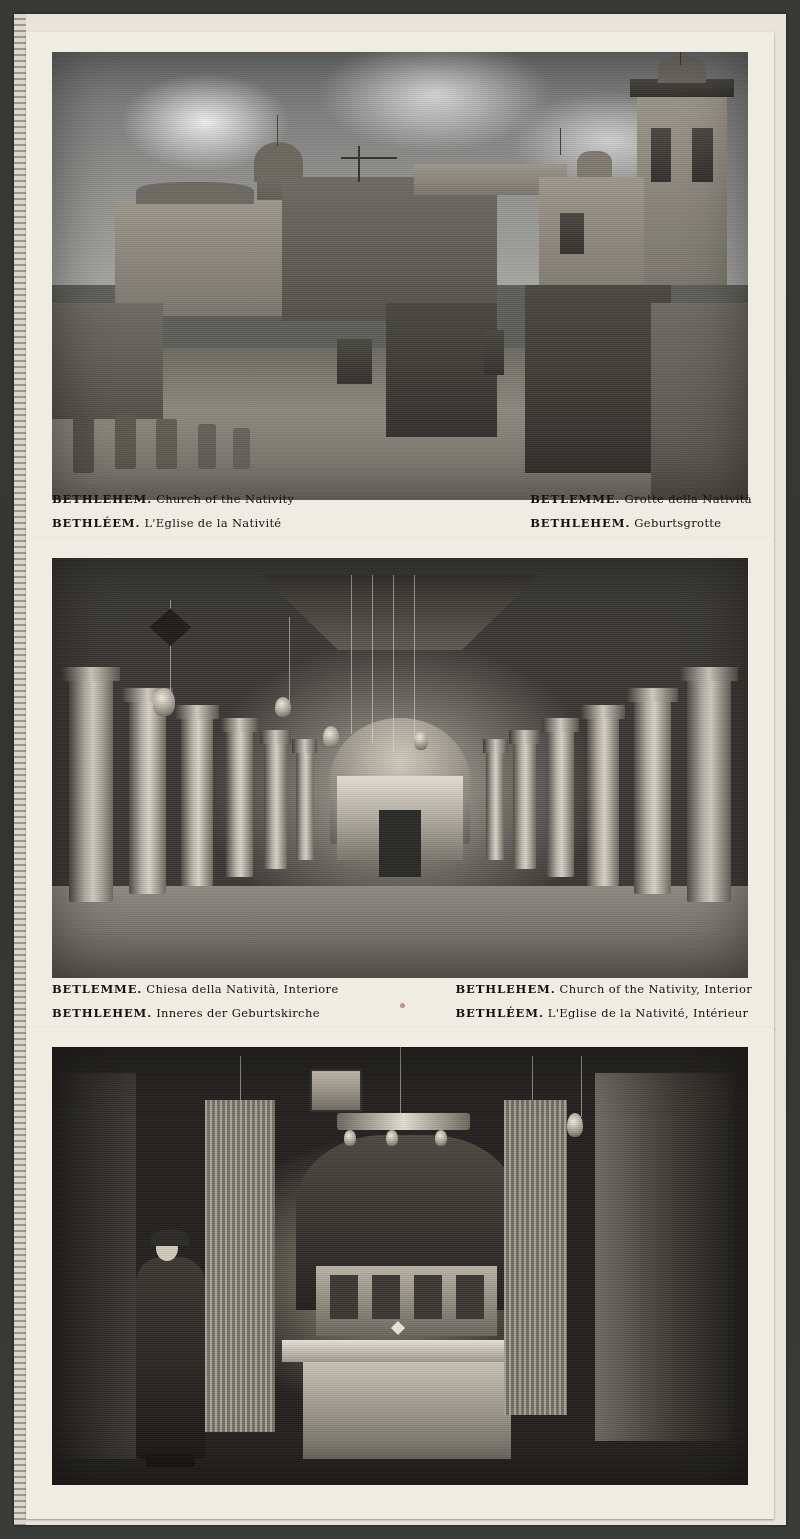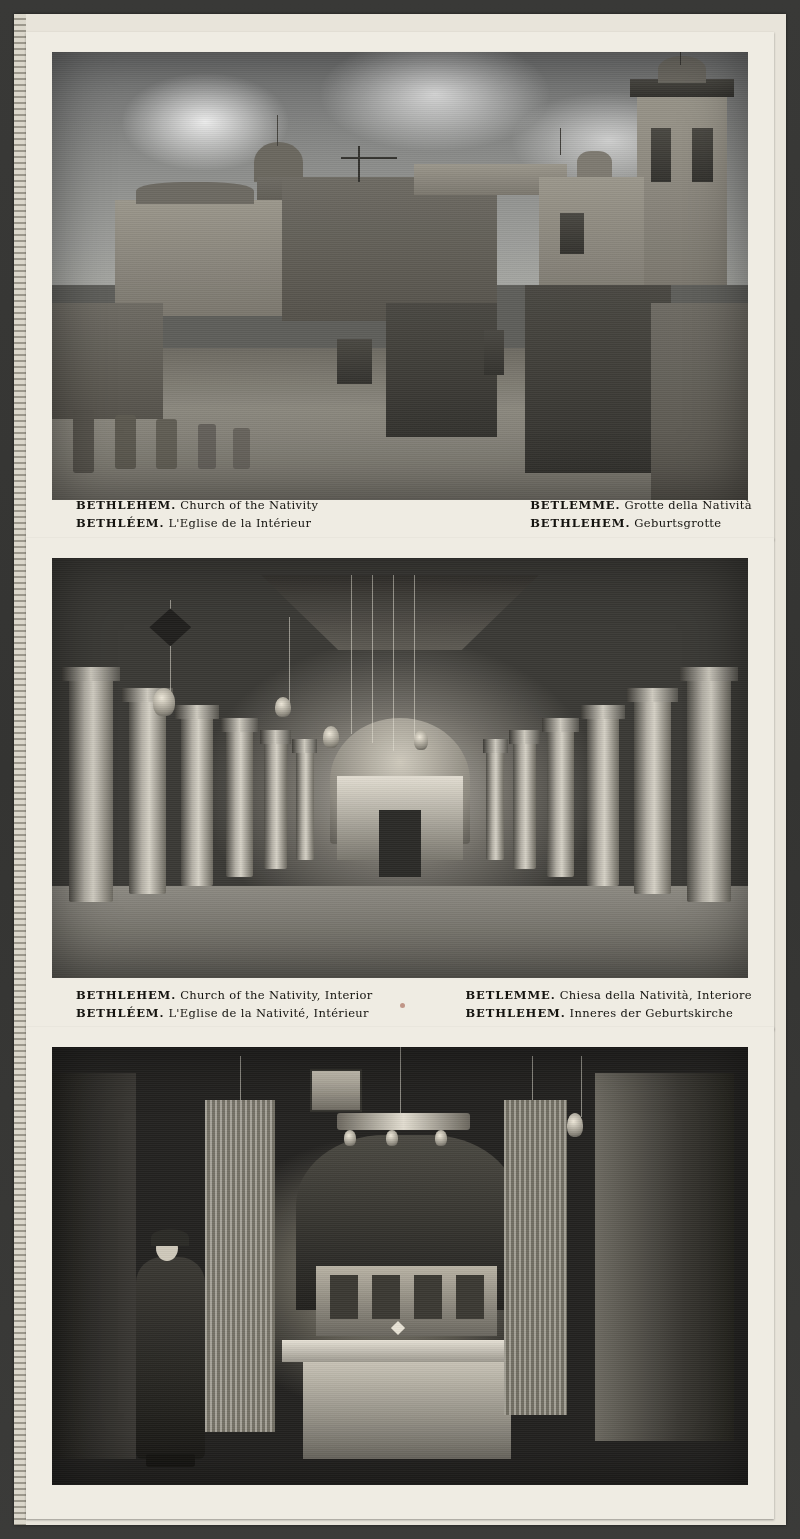--- a/index.html
+++ b/index.html
@@ -75,21 +75,21 @@
   .caption {
     position: absolute;
     left: 26px;
     right: 22px;
     bottom: 10px;
     display: flex;
     justify-content: space-between;
     align-items: flex-start;
     color: #14130f;
   }
-  .cap-col { display: flex; flex-direction: column; gap: 4px; margin-left: 24px; }
+  .cap-col { display: flex; flex-direction: column; gap: 10px; }
   .cap-col.right { text-align: left; }
   .cap-line {
     font-family: "DejaVu Serif", serif;
     font-size: 11.5px;
     letter-spacing: 0.35px;
     line-height: 1.22;
     white-space: nowrap;
   }
   .cap-city {
     font-weight: bold;
@@ -241,21 +241,21 @@
       </div>
 
       <div class="caption">
         <div class="cap-col left">
           <div class="cap-line">
             <span class="cap-city">BETHLEHEM.</span>
             <span>Church of the Nativity</span>
           </div>
           <div class="cap-line">
             <span class="cap-city">BETHLÉEM.</span>
-            <span>L'Eglise de la Intérieur</span>
+            <span>L'Eglise de la Nativité</span>
           </div>
         </div>
         <div class="cap-col right">
           <div class="cap-line">
             <span class="cap-city">BETLEMME.</span>
             <span>Grotte della Natività</span>
           </div>
           <div class="cap-line">
             <span class="cap-city">BETHLEHEM.</span>
             <span>Geburtsgrotte</span>
@@ -300,38 +300,38 @@
         <div class="lamp" style="left:14.5%;top:31%;width:22px;height:28px;"></div>
         <div class="blk" style="left:14%;top:12%;width:6%;height:9%;background:#201f1d;clip-path:polygon(50% 0,100% 50%,50% 100%,0 50%);"></div>
         <div class="chain" style="left:34%;top:14%;height:22%;"></div>
         <div class="lamp" style="left:32%;top:33%;width:16px;height:20px;"></div>
 
         <div class="grain"></div>
         <div class="vignette"></div>
       </div>
 
       <div class="caption">
+        <div class="cap-col right">
+          <div class="cap-line">
+            <span class="cap-city">BETLEMME.</span>
+            <span>Chiesa della Natività, Interiore</span>
+          </div>
+          <div class="cap-line">
+            <span class="cap-city">BETHLEHEM.</span>
+            <span>Inneres der Geburtskirche</span>
+          </div>
+        </div>
         <div class="cap-col left">
           <div class="cap-line">
             <span class="cap-city">BETHLEHEM.</span>
             <span>Church of the Nativity, Interior</span>
           </div>
           <div class="cap-line">
             <span class="cap-city">BETHLÉEM.</span>
             <span>L'Eglise de la Nativité, Intérieur</span>
-          </div>
-        </div>
-        <div class="cap-col right">
-          <div class="cap-line">
-            <span class="cap-city">BETLEMME.</span>
-            <span>Chiesa della Natività, Interiore</span>
-          </div>
-          <div class="cap-line">
-            <span class="cap-city">BETHLEHEM.</span>
-            <span>Inneres der Geburtskirche</span>
           </div>
         </div>
       </div>
       <div class="speck" style="left:50%;bottom:22px;"></div>
     </div>
 
     <div class="card card-3">
       <div class="photo photo-3">
         <div class="ph3-bg"></div>
 

